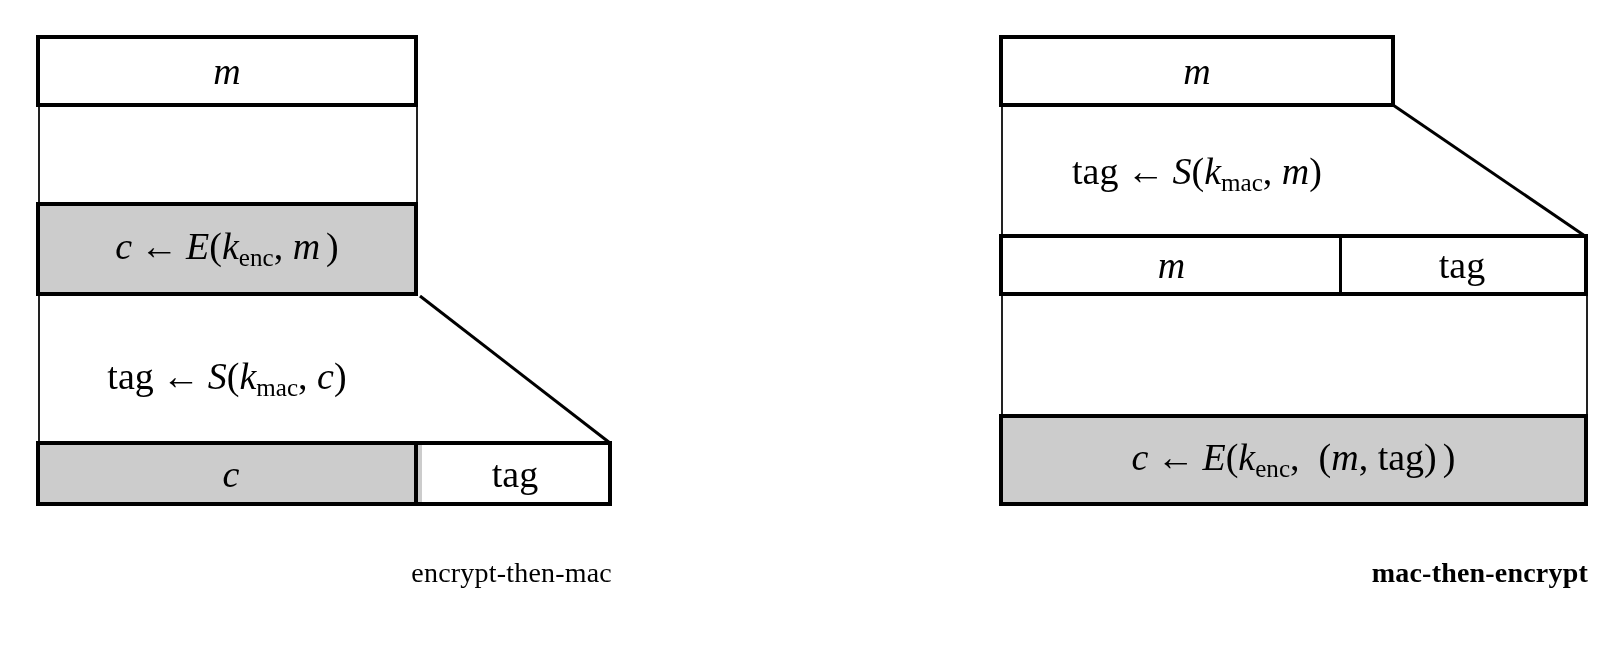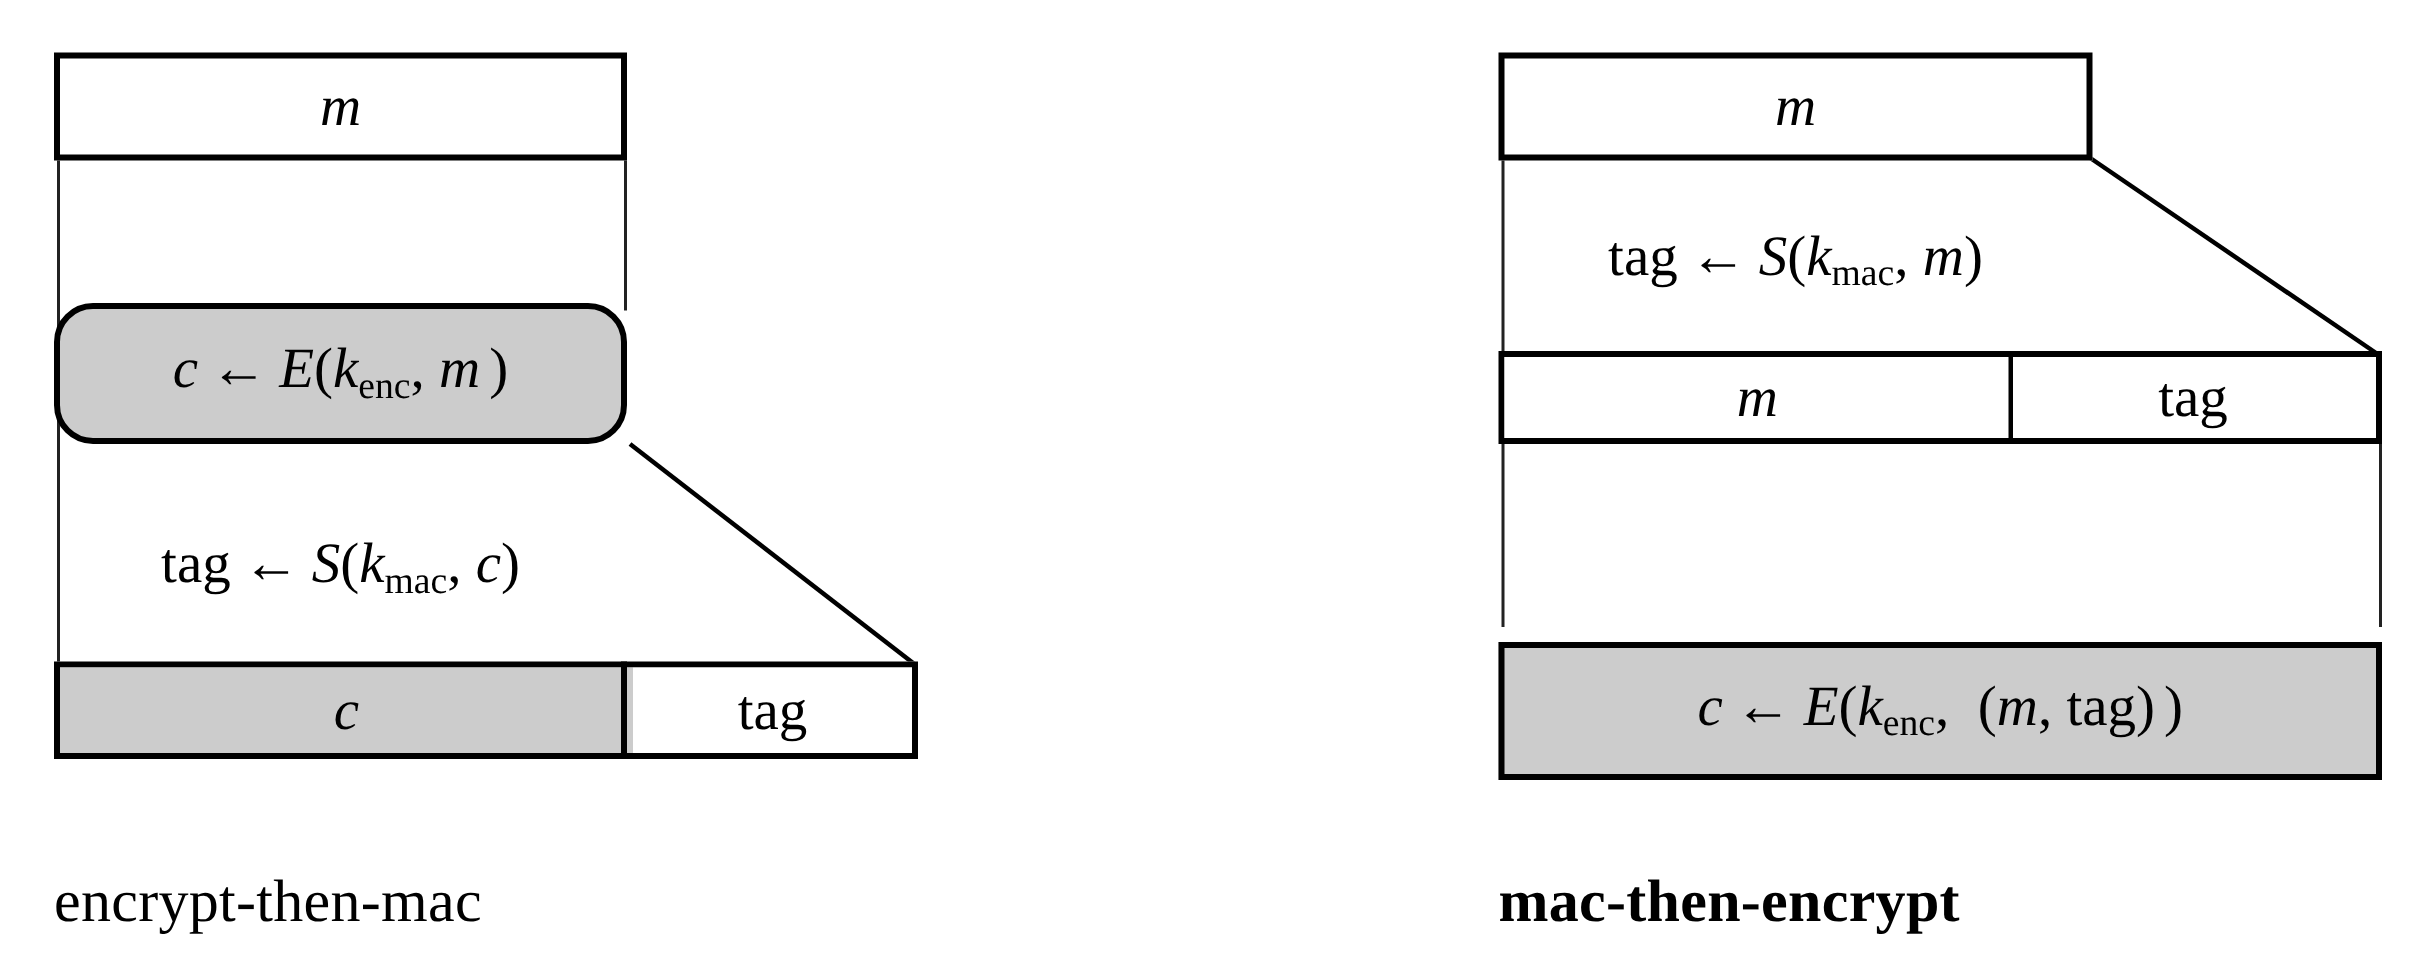--- a/index.html
+++ b/index.html
@@ -58,24 +58,23 @@
     position: absolute;
     z-index: 2;
     overflow: visible;
     pointer-events: none;
   }
 
   .caption {
     position: absolute;
     z-index: 5;
     white-space: nowrap;
-    text-align: left;
-    font-size: 40px;
+    text-align: right;
+    font-size: 28px;
     letter-spacing: 0.2px;
-    margin-top: 20px;
   }
 
   
   .mtext { font-size: 38px; line-height: 1; }
   .mi    { font-style: italic; }
   .mup   { font-style: normal; }
   .sub   { font-size: 0.66em; font-style: normal; vertical-align: -0.28em; }
   .arrow { font-style: normal; padding: 0 2px; }
   .gap   { display: inline-block; width: 6px; }
 </style>
@@ -90,21 +89,21 @@
     <div class="vline thin" style="left:416px; top:103px; height:104px;"></div>
 
     <svg class="diag" style="left:0px; top:0px; width:1614px; height:648px;">
       <line x1="420" y1="296" x2="610" y2="443" stroke="#000000" stroke-width="3"></line>
     </svg>
 
     <div class="box" style="left:36px; top:35px; width:382px; height:72px;">
       <span class="mtext mi">m</span>
     </div>
 
-    <div class="box shaded" style="left:36px; top:202px; width:382px; height:94px;border-radius:26px;">
+    <div class="box shaded" style="left:36px; top:202px; width:382px; height:94px;">
       <span class="mtext">
         <span class="mi">c</span><span class="gap"></span><span class="arrow">←</span><span class="gap"></span><span class="mi">E</span><span class="mup">(</span><span class="mi">k</span><span class="sub">enc</span><span class="mup">,&nbsp;</span><span class="mi">m</span><span class="gap"></span><span class="mup">)</span>
       </span>
     </div>
 
     <div class="label-free" style="left:36px; top:357px; width:382px;">
       <span class="mtext">
         <span class="mup">tag</span><span class="gap"></span><span class="arrow">←</span><span class="gap"></span><span class="mi">S</span><span class="mup">(</span><span class="mi">k</span><span class="sub">mac</span><span class="mup">,&nbsp;</span><span class="mi">c</span><span class="mup">)</span>
       </span>
     </div>
@@ -145,21 +144,21 @@
     <div class="box" style="left:999px; top:234px; width:589px; height:62px; justify-content:flex-start; padding:0;">
       <div style="width:337px; height:100%; background:#ffffff; display:flex; align-items:center; justify-content:center; box-sizing:border-box;">
         <span class="mtext mi">m</span>
       </div>
       <div style="flex:1; height:100%; background:#ffffff; display:flex; align-items:center; justify-content:center; box-sizing:border-box;">
         <span class="mtext mup">tag</span>
       </div>
     </div>
     <div class="divider" style="left:1339px; top:234px; height:62px; width:3px;"></div>
 
-    <div class="box shaded" style="left:999px; top:428px; width:589px; height:92px;">
+    <div class="box shaded" style="left:999px; top:414px; width:589px; height:92px;">
       <span class="mtext">
         <span class="mi">c</span><span class="gap"></span><span class="arrow">←</span><span class="gap"></span><span class="mi">E</span><span class="mup">(</span><span class="mi">k</span><span class="sub">enc</span><span class="mup">,&nbsp;&nbsp;</span><span class="mup">(</span><span class="mi">m</span><span class="mup">,&nbsp;</span><span class="mup">tag</span><span class="mup">)</span><span class="gap"></span><span class="mup">)</span>
       </span>
     </div>
 
     <div class="caption" style="left:999px; top:557px; width:589px;font-weight:bold;">mac-then-encrypt</div>
   </div>
 
 </div>
 

